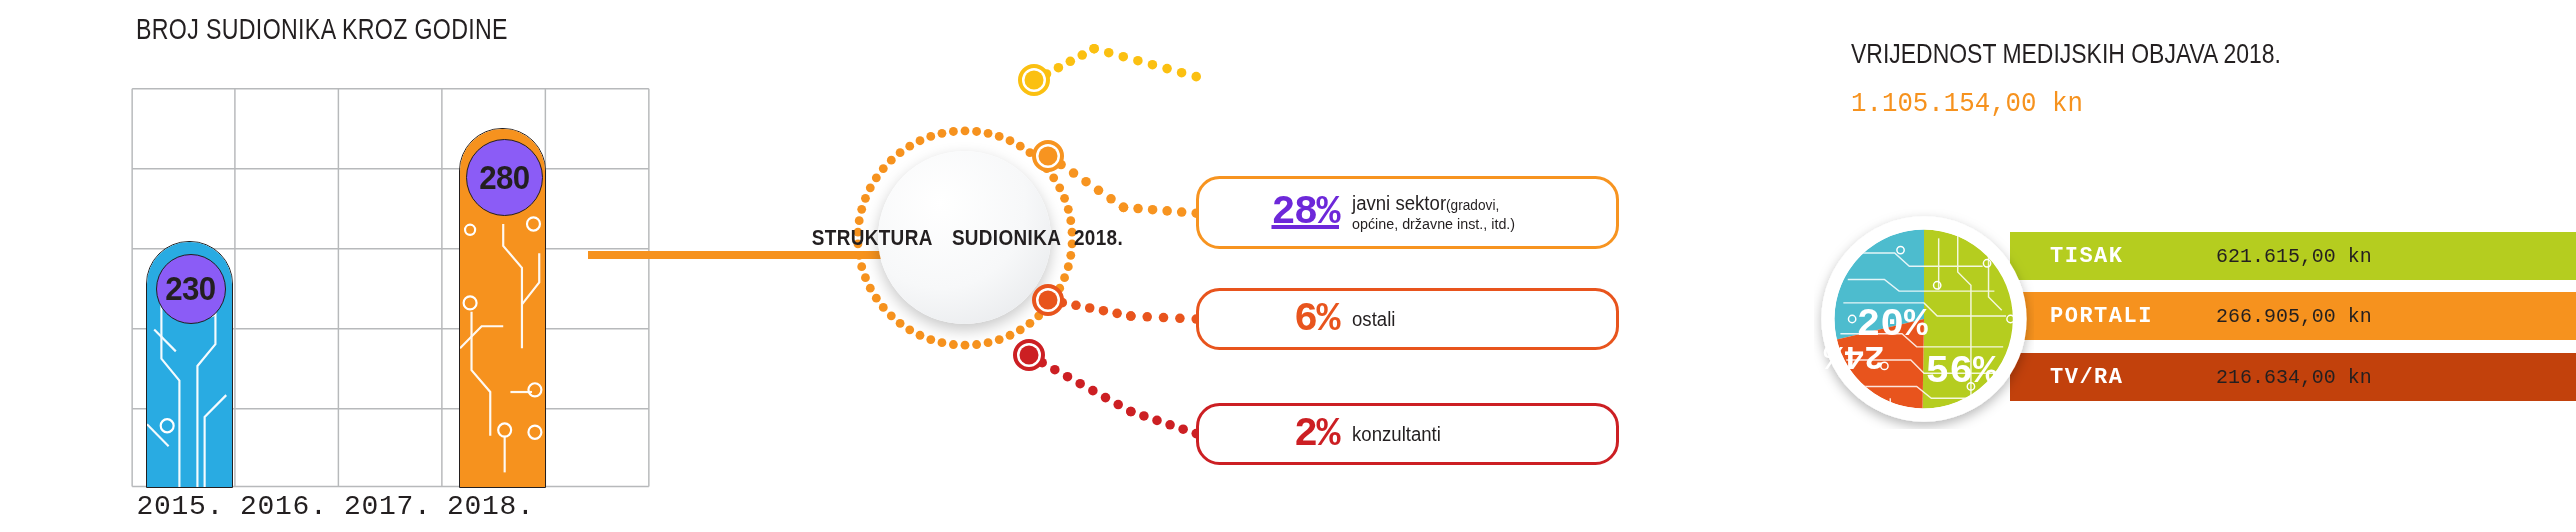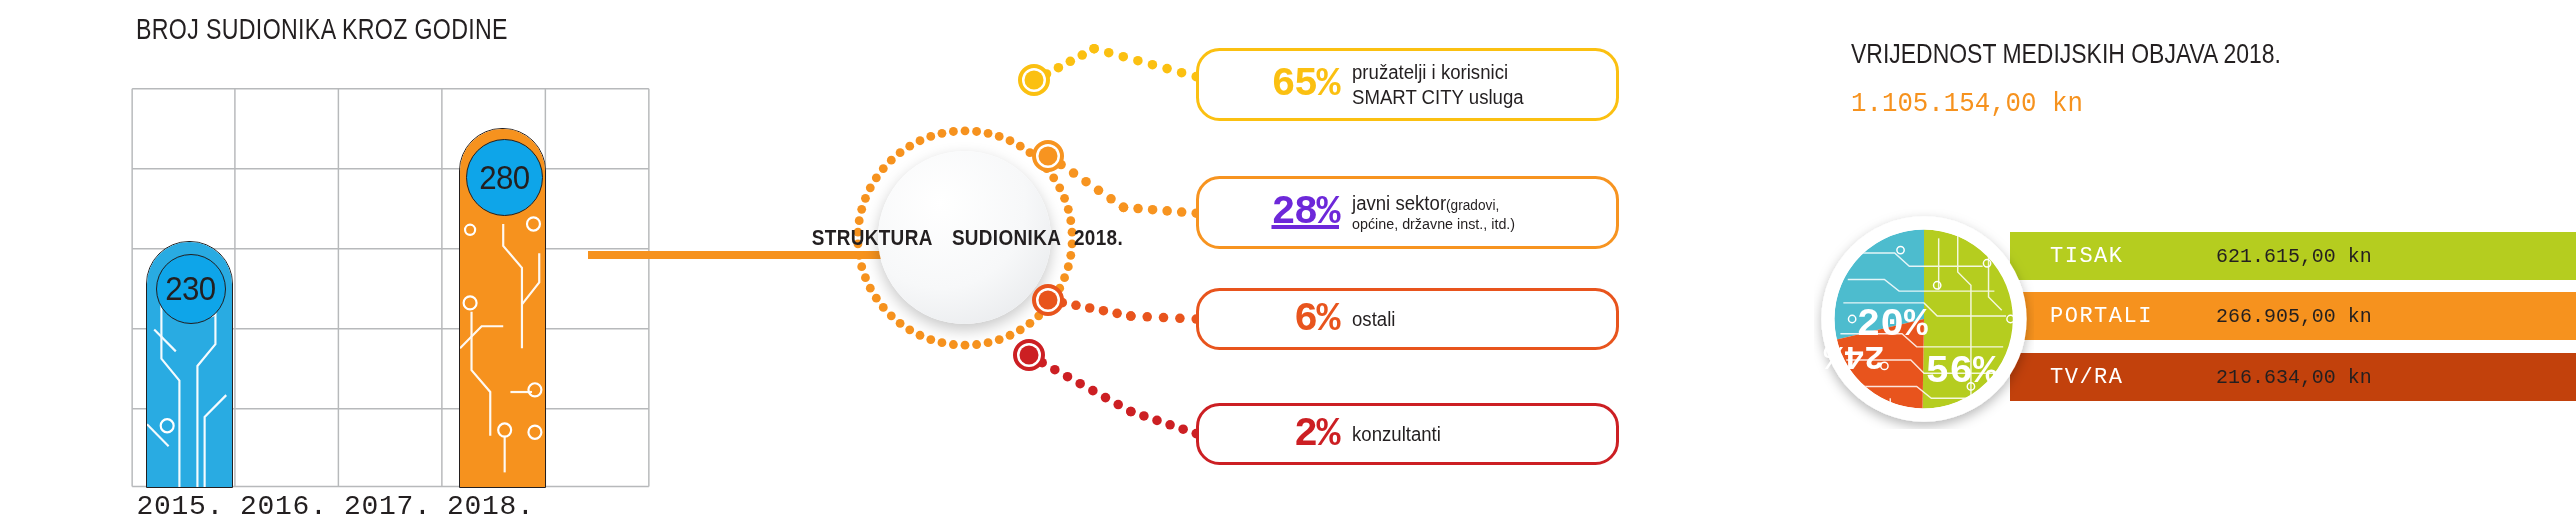--- a/index.html
+++ b/index.html
@@ -10,23 +10,23 @@
   #bar-panel{position:absolute;left:0;top:0;width:735px;height:533px;}
   #bar-title{position:absolute;left:136px;top:13.2px;font-size:29px;letter-spacing:0.4px;
              color:#231f20;font-family:"Liberation Sans",sans-serif;
              transform:scaleX(.80);transform-origin:left top;white-space:nowrap;}
   #grid-wrap{position:absolute;left:131px;top:88px;width:519px;height:400px;}
   #grid-svg{position:absolute;left:0;top:0;}
   #bars{position:absolute;left:0;top:0;width:519px;height:400px;}
   .bar{position:absolute;bottom:0;width:87px;overflow:hidden;
        border:1.5px solid #231f20;box-sizing:border-box;}
   .bar-inner{position:absolute;left:0;top:0;width:100%;height:100%;}
-  .badge{position:absolute;border-radius:50%;background:#0ea5e9;
+  .badge{position:absolute;border-radius:50%;background:#8b5cf6;
          border:1.5px solid #231f20;display:flex;align-items:center;justify-content:center;
-         font-weight:normal;color:#231f20;}
+         font-weight:bold;color:#231f20;}
   .badge span{font-size:34px;letter-spacing:-0.7px;transform:scaleX(.92);}
   #years{position:absolute;left:119px;top:491px;width:519px;height:40px;}
   .yr{position:absolute;top:0;width:87px;text-align:center;font-size:28px;
       color:#231f20;font-family:"Liberation Mono","Liberation Sans",monospace;
       letter-spacing:0.7px;}
   #connector{position:absolute;left:588px;top:251px;width:316px;height:8px;
              background:#f6921e;}
 
   
   #hub-panel{position:absolute;left:815px;top:0;width:830px;height:533px;}
@@ -52,21 +52,21 @@
 
   
   #media-panel{position:absolute;left:1807px;top:0;width:769px;height:533px;}
   #media-title{position:absolute;left:44px;top:38px;font-size:28px;color:#231f20;
                transform:scaleX(.82);transform-origin:left top;white-space:nowrap;}
   #media-sum{position:absolute;left:44px;top:88px;font-size:28px;color:#f6921e;
              font-family:"Liberation Mono","Liberation Sans",monospace;letter-spacing:0px;
              transform:scaleX(.92);transform-origin:left top;white-space:nowrap;}
   #pie-wrap{position:absolute;left:7.3px;top:209px;width:220px;height:220px;}
   .mbar{position:absolute;left:203px;height:48px;display:flex;align-items:center;}
-  .mbar .mlabel{position:absolute;left:40px;color:#fff;font-size:22px;font-weight:normal;
+  .mbar .mlabel{position:absolute;left:40px;color:#fff;font-size:22px;font-weight:bold;
                 letter-spacing:1.5px;font-family:"Liberation Mono","Liberation Sans",monospace;}
   .mbar .mval{position:absolute;left:202px;color:#231f20;font-size:21px;
               font-family:"Liberation Mono","Liberation Sans",monospace;transform:scaleX(.95);}
 </style>
 </head>
 <body>
 
 <div id="bar-panel">
 
   <div id="bar-title">BROJ SUDIONIKA KROZ GODINE</div>
@@ -283,27 +283,20 @@
   <div class="node" style="left:217px;top:140px;width:32px;height:32px;border:4.4px solid #f79420;">
     <i style="width:19px;height:19px;background:#f79420;"></i>
     </div>
   <div class="node" style="left:217px;top:284px;width:32px;height:32px;border:4.4px solid #e8541d;">
     <i style="width:19px;height:19px;background:#e8541d;"></i>
     </div>
   <div class="node" style="left:198px;top:339px;width:32px;height:32px;border:4.4px solid #cc1f23;">
     <i style="width:19px;height:19px;background:#cc1f23;"></i>
     </div>
 
-  <div class="callout" style="left:381px;top:48px;width:423px;height:73px;border:3.7px solid #fbc011;">
-    <div class="pct" style="color:#fbc011;width:140px;padding-right:13.2px;">65%</div>
-    <div class="ctext">
-      <div>pružatelji i korisnici</div>
-      <div>SMART CITY usluga</div>
-    </div>
-  </div>
 
   <div class="callout" style="left:381px;top:176px;width:423px;height:73px;border:3.7px solid #f79420;">
     <div class="pct" style="color:#6d28d9;width:140px;padding-right:13.2px;text-decoration:underline;">28%</div>
     <div class="ctext">
       <div>
         <span>javni sektor</span><small>(gradovi,</small>
       </div>
       <div style="font-size:15.4px;">općine, državne inst., itd.)</div>
     </div>
   </div>

